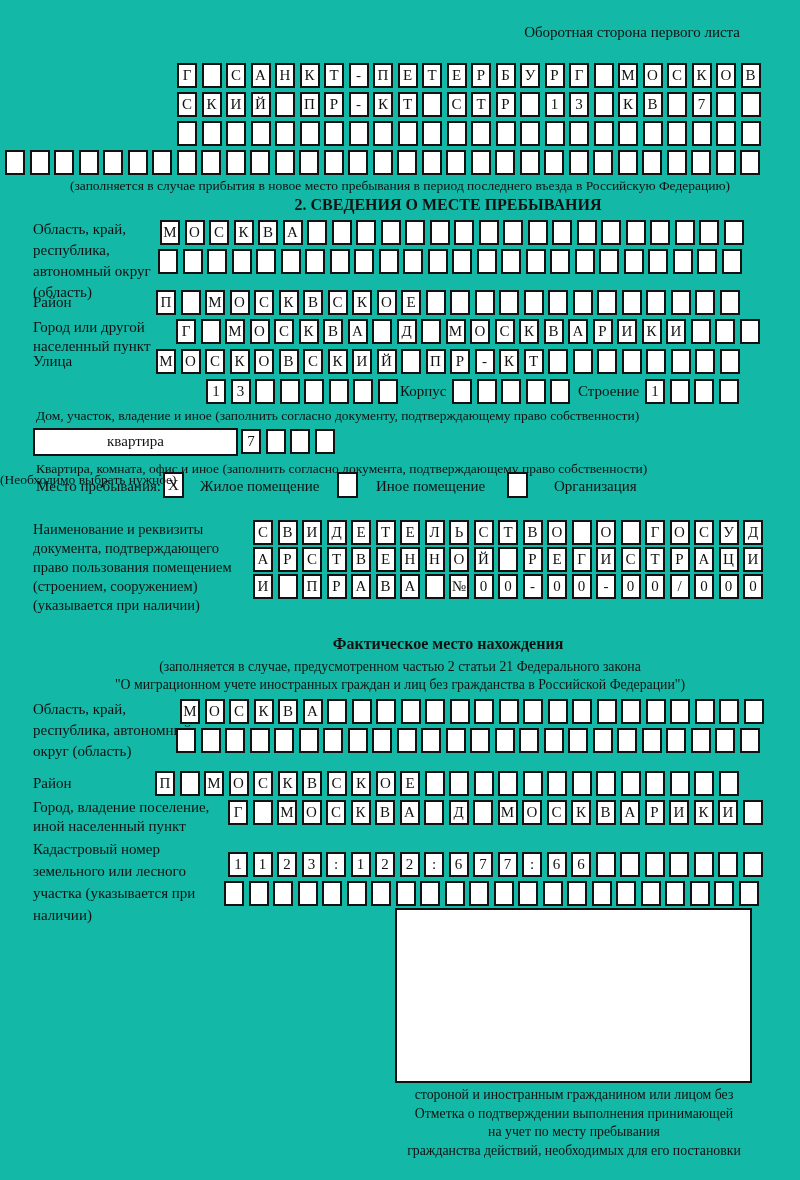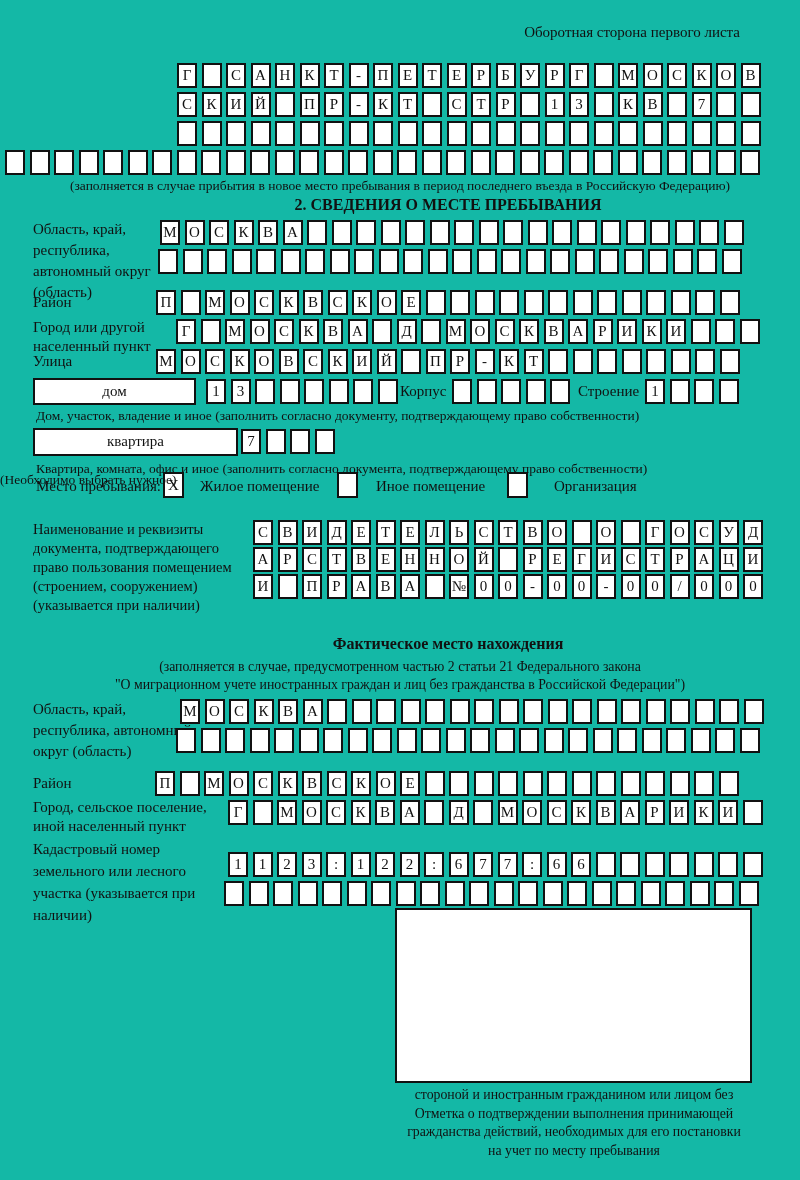--- a/index.html
+++ b/index.html
@@ -51,21 +51,20 @@
 
   <div class="lbl" style="left:33px; top:292px;">Район</div>
   <div class="boxrow" style="left:156px; top:290px;"><span class="cbox">П</span><span class="cbox"></span><span class="cbox">М</span><span class="cbox">О</span><span class="cbox">С</span><span class="cbox">К</span><span class="cbox">В</span><span class="cbox">С</span><span class="cbox">К</span><span class="cbox">О</span><span class="cbox">Е</span><span class="cbox"></span><span class="cbox"></span><span class="cbox"></span><span class="cbox"></span><span class="cbox"></span><span class="cbox"></span><span class="cbox"></span><span class="cbox"></span><span class="cbox"></span><span class="cbox"></span><span class="cbox"></span><span class="cbox"></span><span class="cbox"></span></div>
 
   <div class="lbl" style="left:33px; top:318px; width:145px; line-height:19px;">Город или другой населенный пункт</div>
   <div class="boxrow" style="left:176px; top:319px;"><span class="cbox">Г</span><span class="cbox"></span><span class="cbox">М</span><span class="cbox">О</span><span class="cbox">С</span><span class="cbox">К</span><span class="cbox">В</span><span class="cbox">А</span><span class="cbox"></span><span class="cbox">Д</span><span class="cbox"></span><span class="cbox">М</span><span class="cbox">О</span><span class="cbox">С</span><span class="cbox">К</span><span class="cbox">В</span><span class="cbox">А</span><span class="cbox">Р</span><span class="cbox">И</span><span class="cbox">К</span><span class="cbox">И</span><span class="cbox"></span><span class="cbox"></span><span class="cbox"></span></div>
 
   <div class="lbl" style="left:33px; top:351px;">Улица</div>
   <div class="boxrow" style="left:156px; top:349px;"><span class="cbox">М</span><span class="cbox">О</span><span class="cbox">С</span><span class="cbox">К</span><span class="cbox">О</span><span class="cbox">В</span><span class="cbox">С</span><span class="cbox">К</span><span class="cbox">И</span><span class="cbox">Й</span><span class="cbox"></span><span class="cbox">П</span><span class="cbox">Р</span><span class="cbox">-</span><span class="cbox">К</span><span class="cbox">Т</span><span class="cbox"></span><span class="cbox"></span><span class="cbox"></span><span class="cbox"></span><span class="cbox"></span><span class="cbox"></span><span class="cbox"></span><span class="cbox"></span></div>
 
-  <div class="bigbox" style="left:33px; top:378px; width:163px;">дом</div>
   <div class="boxrow" style="left:206px; top:379px;"><span class="cbox">1</span><span class="cbox">3</span><span class="cbox"></span><span class="cbox"></span><span class="cbox"></span><span class="cbox"></span><span class="cbox"></span><span class="cbox"></span></div>
   <div class="lbl" style="left:400px; top:381px;">Корпус</div>
   <div class="boxrow" style="left:452px; top:379px;"><span class="cbox"></span><span class="cbox"></span><span class="cbox"></span><span class="cbox"></span><span class="cbox"></span></div>
   <div class="lbl" style="left:578px; top:381px;">Строение</div>
   <div class="boxrow" style="left:645px; top:379px;"><span class="cbox">1</span><span class="cbox"></span><span class="cbox"></span><span class="cbox"></span></div>
   <div class="cap" style="left:36px; top:408px;">Дом, участок, владение и иное (заполнить согласно документу, подтверждающему право собственности)</div>
 
   <div class="bigbox" style="left:33px; top:428px; width:205px; height:28px;">квартира</div>
   <div class="boxrow" style="left:241px; top:429px;"><span class="cbox">7</span><span class="cbox"></span><span class="cbox"></span><span class="cbox"></span></div>
   <div class="cap" style="left:36px; top:461px;">Квартира, комната, офис и иное (заполнить согласно документа, подтверждающему право собственности)</div>
@@ -88,28 +87,28 @@
   <div class="cap-center" style="top:659px; font-size:13.8px;">(заполняется в случае, предусмотренном частью 2 статьи 21 Федерального закона</div>
   <div class="cap-center" style="top:677px; font-size:13.8px;">"О миграционном учете иностранных граждан и лиц без гражданства в Российской Федерации")</div>
 
   <div class="lbl" style="left:33px; top:699px; width:160px;">Область, край, республика, автономный округ (область)</div>
   <div class="boxrow" style="left:180px; top:699px;"><span class="cbox">М</span><span class="cbox">О</span><span class="cbox">С</span><span class="cbox">К</span><span class="cbox">В</span><span class="cbox">А</span><span class="cbox"></span><span class="cbox"></span><span class="cbox"></span><span class="cbox"></span><span class="cbox"></span><span class="cbox"></span><span class="cbox"></span><span class="cbox"></span><span class="cbox"></span><span class="cbox"></span><span class="cbox"></span><span class="cbox"></span><span class="cbox"></span><span class="cbox"></span><span class="cbox"></span><span class="cbox"></span><span class="cbox"></span><span class="cbox"></span></div>
   <div class="boxrow" style="left:176px; top:728px;"><span class="cbox"></span><span class="cbox"></span><span class="cbox"></span><span class="cbox"></span><span class="cbox"></span><span class="cbox"></span><span class="cbox"></span><span class="cbox"></span><span class="cbox"></span><span class="cbox"></span><span class="cbox"></span><span class="cbox"></span><span class="cbox"></span><span class="cbox"></span><span class="cbox"></span><span class="cbox"></span><span class="cbox"></span><span class="cbox"></span><span class="cbox"></span><span class="cbox"></span><span class="cbox"></span><span class="cbox"></span><span class="cbox"></span><span class="cbox"></span></div>
 
   <div class="lbl" style="left:33px; top:773px;">Район</div>
   <div class="boxrow" style="left:155px; top:771px;"><span class="cbox">П</span><span class="cbox"></span><span class="cbox">М</span><span class="cbox">О</span><span class="cbox">С</span><span class="cbox">К</span><span class="cbox">В</span><span class="cbox">С</span><span class="cbox">К</span><span class="cbox">О</span><span class="cbox">Е</span><span class="cbox"></span><span class="cbox"></span><span class="cbox"></span><span class="cbox"></span><span class="cbox"></span><span class="cbox"></span><span class="cbox"></span><span class="cbox"></span><span class="cbox"></span><span class="cbox"></span><span class="cbox"></span><span class="cbox"></span><span class="cbox"></span></div>
 
-  <div class="lbl" style="left:33px; top:798px; width:200px; line-height:19px;">Город, сельское поселение, иной населенный пункт</div>
+  <div class="lbl" style="left:33px; top:798px; width:200px; line-height:19px;">Город, владение поселение, иной населенный пункт</div>
   <div class="boxrow" style="left:228px; top:800px;"><span class="cbox">Г</span><span class="cbox"></span><span class="cbox">М</span><span class="cbox">О</span><span class="cbox">С</span><span class="cbox">К</span><span class="cbox">В</span><span class="cbox">А</span><span class="cbox"></span><span class="cbox">Д</span><span class="cbox"></span><span class="cbox">М</span><span class="cbox">О</span><span class="cbox">С</span><span class="cbox">К</span><span class="cbox">В</span><span class="cbox">А</span><span class="cbox">Р</span><span class="cbox">И</span><span class="cbox">К</span><span class="cbox">И</span><span class="cbox"></span></div>
 
   <div class="lbl" style="left:33px; top:838px; width:185px; line-height:22px;">Кадастровый номер земельного или лесного участка (указывается при наличии)</div>
   <div class="boxrow" style="left:228px; top:852px;"><span class="cbox">1</span><span class="cbox">1</span><span class="cbox">2</span><span class="cbox">3</span><span class="cbox">:</span><span class="cbox">1</span><span class="cbox">2</span><span class="cbox">2</span><span class="cbox">:</span><span class="cbox">6</span><span class="cbox">7</span><span class="cbox">7</span><span class="cbox">:</span><span class="cbox">6</span><span class="cbox">6</span><span class="cbox"></span><span class="cbox"></span><span class="cbox"></span><span class="cbox"></span><span class="cbox"></span><span class="cbox"></span><span class="cbox"></span></div>
   <div class="boxrow" style="left:224px; top:881px;"><span class="cbox"></span><span class="cbox"></span><span class="cbox"></span><span class="cbox"></span><span class="cbox"></span><span class="cbox"></span><span class="cbox"></span><span class="cbox"></span><span class="cbox"></span><span class="cbox"></span><span class="cbox"></span><span class="cbox"></span><span class="cbox"></span><span class="cbox"></span><span class="cbox"></span><span class="cbox"></span><span class="cbox"></span><span class="cbox"></span><span class="cbox"></span><span class="cbox"></span><span class="cbox"></span><span class="cbox"></span></div>
 
   <div class="markbox" style="left:395px; top:908px; width:357px; height:175px;"></div>
   <div style="position:absolute; left:385px; top:1086px; width:378px;">
     <div class="confline">стороной и иностранным гражданином или лицом без</div>
     <div class="confline">Отметка о подтверждении выполнения принимающей</div>
+    <div class="confline">на учет по месту пребывания</div>
     <div class="confline">гражданства действий, необходимых для его постановки</div>
-    <div class="confline">на учет по месту пребывания</div>
   </div>
 
 </div>
 
 </body></html>

